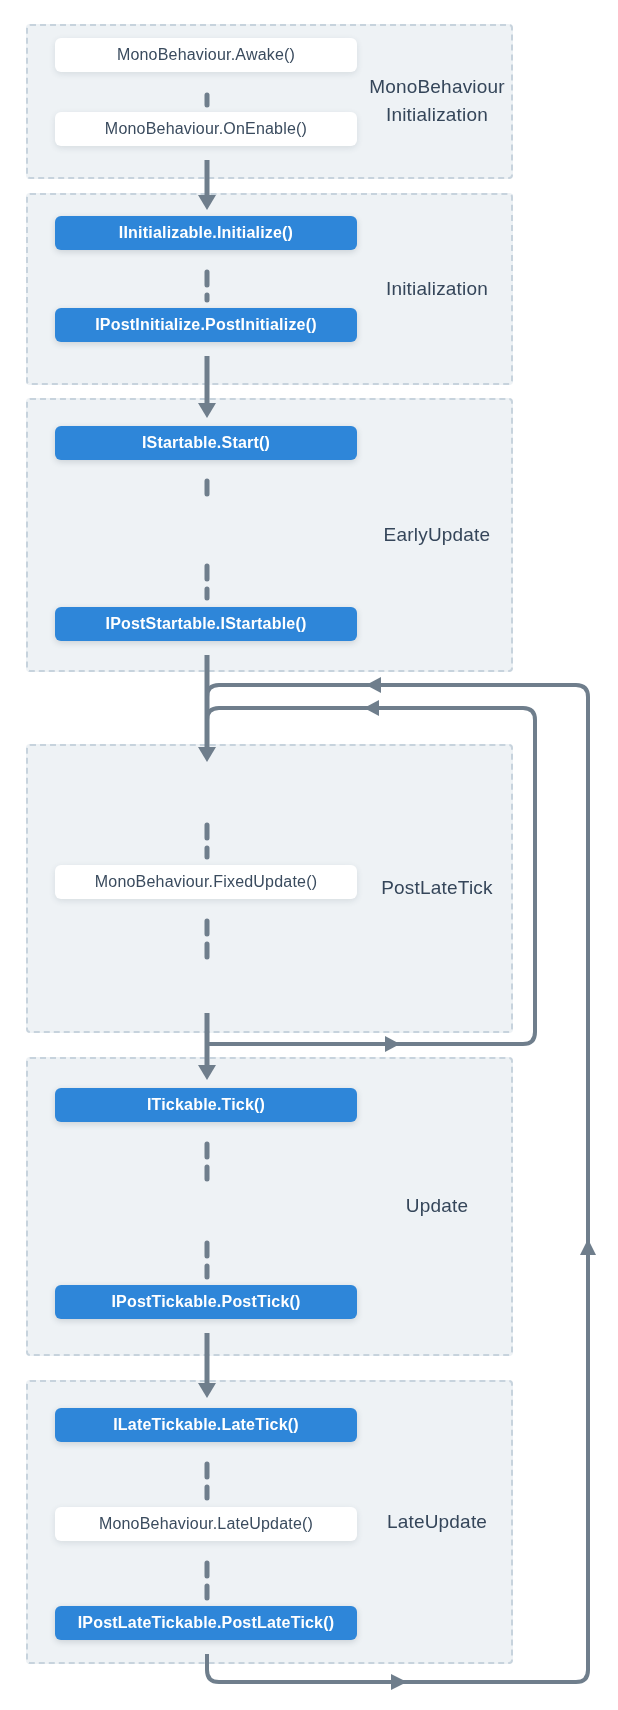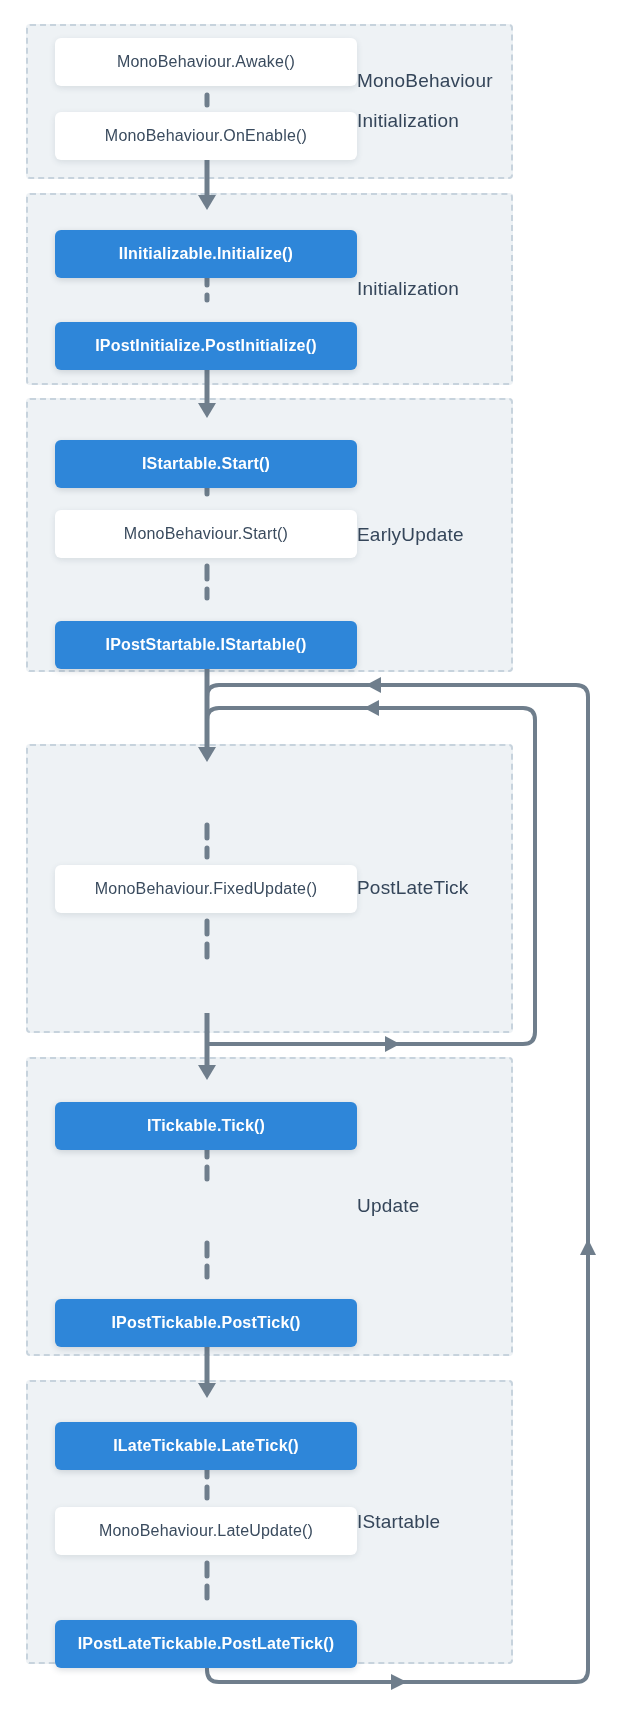--- a/index.html
+++ b/index.html
@@ -15,47 +15,47 @@
     left:26px;width:487px;
     background:#eef2f5;
     border:2px dashed #c7d3dd;
     border-radius:4px;
     box-sizing:border-box;
   }
   .sec-label{
     position:absolute;
     left:357px;width:160px;
     transform:translateY(-50%);
+    text-align:center;
     color:#35465a;
     font-size:19px;
     font-weight:500;
-    line-height:40px;
+    line-height:28px;
     letter-spacing:0.2px;
   }
   .box{
     position:absolute;
-    left:55px;width:302px;height:48px;
+    left:55px;width:302px;height:34px;
     border-radius:6px;
     display:flex;align-items:center;justify-content:center;
     box-sizing:border-box;
     font-size:16px;
     letter-spacing:0.2px;
   }
   .box.plain{
     background:#ffffff;
     color:#3a4b5e;
     font-weight:500;
     box-shadow:0 2px 6px rgba(44,62,80,0.12);
   }
   .box.accent{
     background:#2e86d9;
     color:#ffffff;
     font-weight:700;
     box-shadow:0 2px 6px rgba(44,62,80,0.18);
-    margin-top:14px;
   }
   svg.arrows{
     position:absolute;left:0;top:0;
     pointer-events:none;
   }
 </style>
 </head>
 <body>
 
 <div class="canvas">
@@ -106,30 +106,29 @@
       <path d="M385 1036 L385 1052 L400 1044 Z"></path>
       <path d="M379 700 L379 716 L364 708 Z"></path>
     </g>
   </svg>
 
   <div class="sec-label" style="top:101px">MonoBehaviour Initialization</div>
   <div class="sec-label" style="top:289px">Initialization</div>
   <div class="sec-label" style="top:535px">EarlyUpdate</div>
   <div class="sec-label" style="top:888px">PostLateTick</div>
   <div class="sec-label" style="top:1206px">Update</div>
-  <div class="sec-label" style="top:1522px">IStartable</div>
+  <div class="sec-label" style="top:1522px">LateUpdate</div>
 
   <div class="box plain" style="top:38px">MonoBehaviour.Awake()</div>
   <div class="box plain" style="top:112px">MonoBehaviour.OnEnable()</div>
 
   <div class="box accent" style="top:216px">IInitializable.Initialize()</div>
   <div class="box accent" style="top:308px">IPostInitialize.PostInitialize()</div>
 
   <div class="box accent" style="top:426px">IStartable.Start()</div>
-  <div class="box plain" style="top:510px">MonoBehaviour.Start()</div>
   <div class="box accent" style="top:607px">IPostStartable.IStartable()</div>
 
   <div class="box plain" style="top:865px">MonoBehaviour.FixedUpdate()</div>
 
   <div class="box accent" style="top:1088px">ITickable.Tick()</div>
   <div class="box accent" style="top:1285px">IPostTickable.PostTick()</div>
 
   <div class="box accent" style="top:1408px">ILateTickable.LateTick()</div>
   <div class="box plain" style="top:1507px">MonoBehaviour.LateUpdate()</div>
   <div class="box accent" style="top:1606px">IPostLateTickable.PostLateTick()</div>

